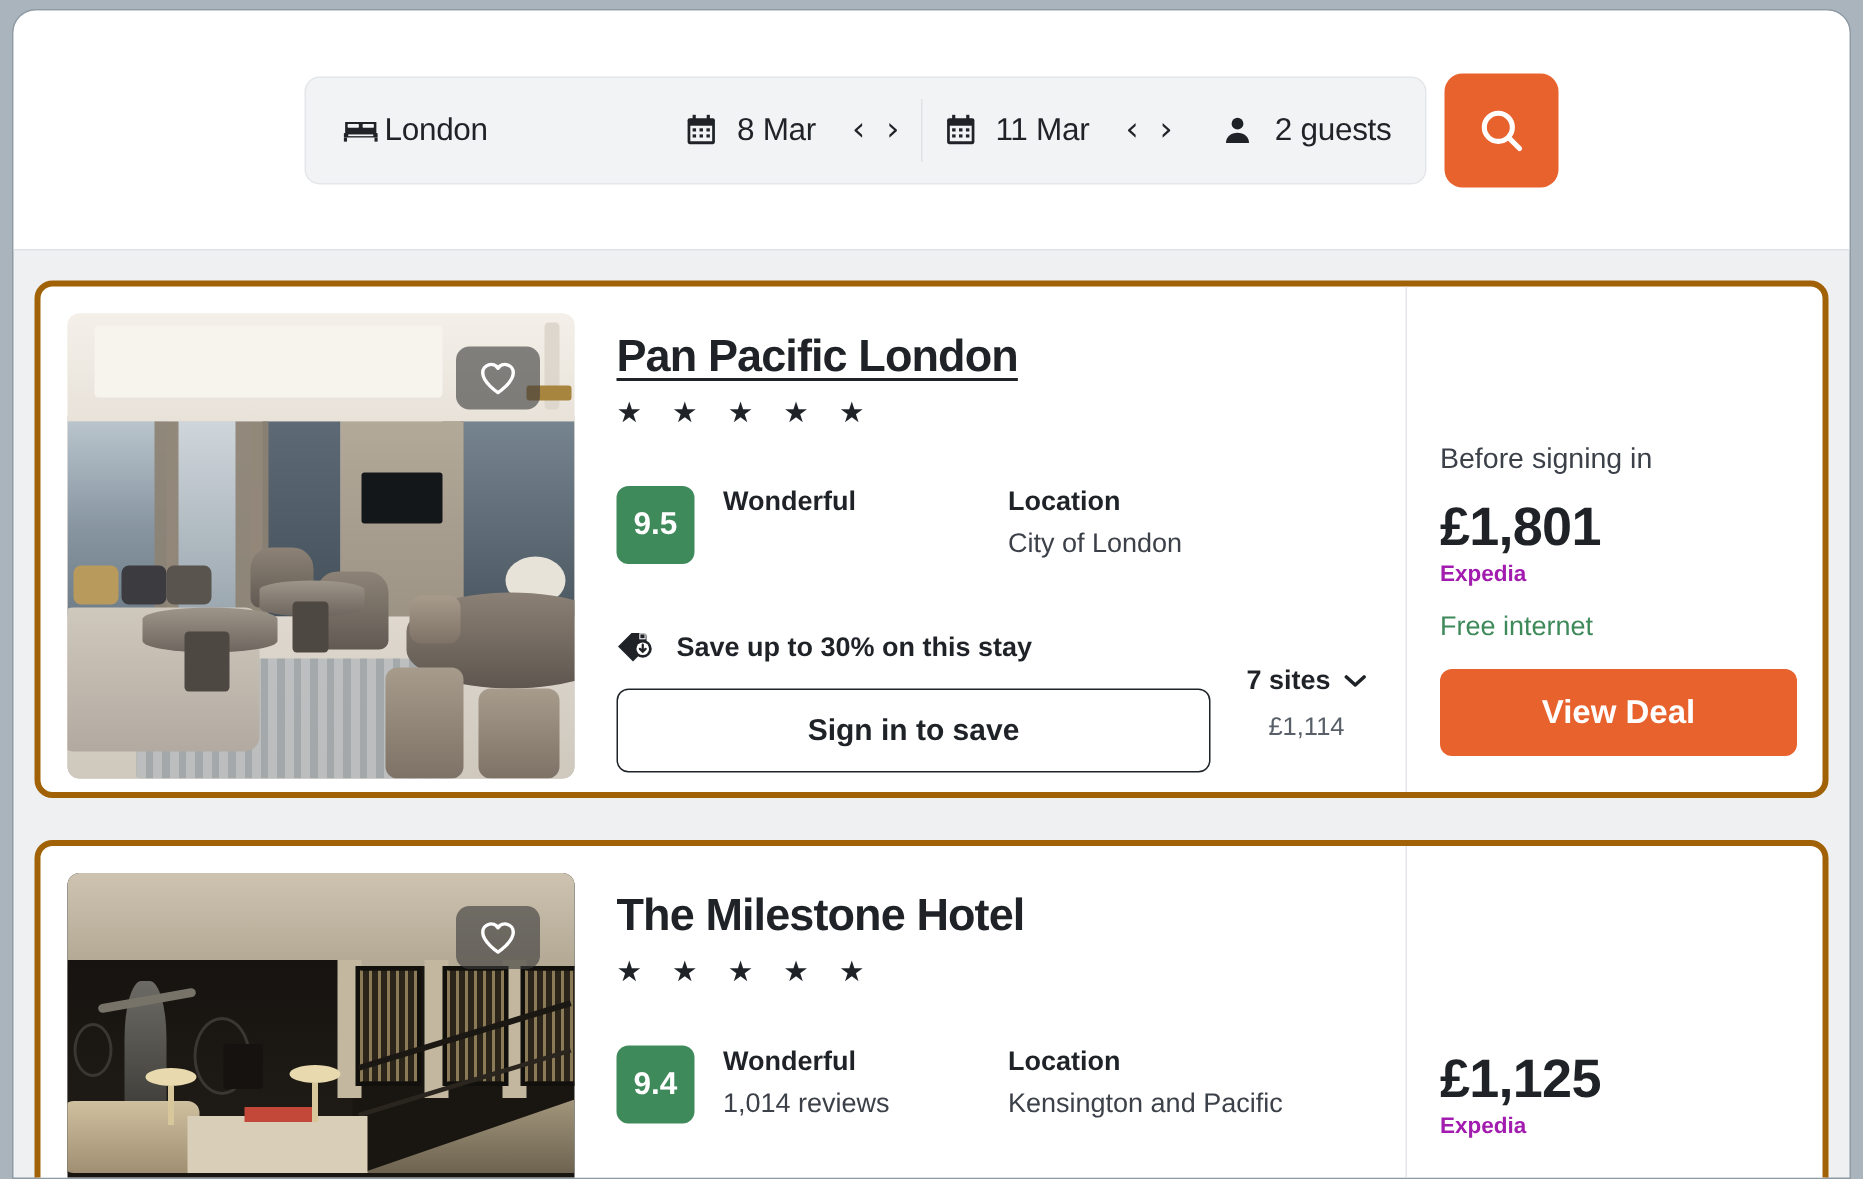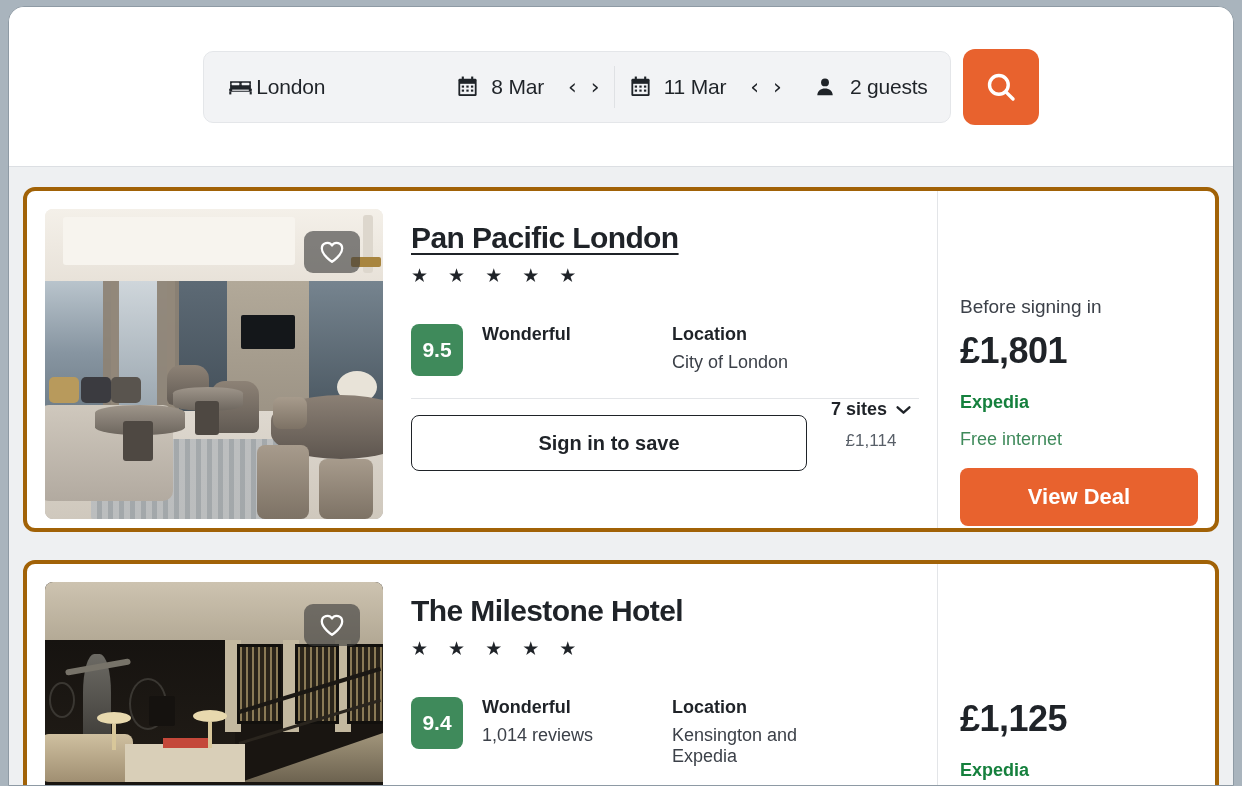--- a/index.html
+++ b/index.html
@@ -107,21 +107,21 @@
   }
   .bottom-row { display: flex; align-items: flex-start; }
   
   .price-col {
     width: 278px; flex: none; border-left: 1px solid #e3e5e8;
     padding: 105px 22px 0 22px;
   }
   .price-col.c2 { padding-top: 122px; }
   .before-label { font-size: 19px; color: #3c4149; }
   .price { font-size: 36px; font-weight: bold; color: #1f2328; margin-top: 12px; letter-spacing: -0.5px; }
-  .provider { font-size: 18px; font-weight: bold; color: #15803d; margin-top: 20px; }
+  .provider { font-size: 15px; font-weight: bold; color: #a21caf; margin-top: 2px; }
   .perk { font-size: 18px; color: #3f8a5b; margin-top: 16px; }
   .deal-btn {
     margin-top: 18px; width: 238px; height: 58px; border: none; border-radius: 8px;
     background: #e8622e; color: #fff; font-size: 22px; font-weight: bold;
     cursor: pointer; font-family: "Liberation Sans", sans-serif;
   }
   
   .ph1 { background: linear-gradient(#efeae2 0%, #efeae2 22%, #cfc9c0 22%, #b3aca3 100%); }
   .ph1 .ceiling { position:absolute; left:0; top:0; width:100%; height:72px;
       background:linear-gradient(#f4f0e9,#e8e2d9); }
@@ -361,20 +361,33 @@
               <div class="rt-title">Wonderful</div>
             </div>
             <div class="rating-text loc-text">
               <div class="rt-title">Location</div>
               <div class="rt-sub">City of London</div>
             </div>
           </div>
 
           <div class="hr"></div>
 
+          <div class="deal-row">
+            <span class="ico">
+              <svg width="26" height="24" viewBox="0 0 26 24" fill="#1f2328">
+                <path d="M1 12 10 3h8a2 2 0 0 1 2 2v8l-9 9z"></path>
+                <circle cx="17.5" cy="13.5" r="6" fill="#1f2328"></circle>
+                <circle cx="17.5" cy="13.5" r="4.2" fill="#ffffff"></circle>
+                <path d="M17.5 10.8v4.6M15.6 13.6l1.9 1.9 1.9-1.9" stroke="#1f2328" stroke-width="1.5" fill="none" stroke-linecap="round"></path>
+                <rect x="15.2" y="3.2" width="4.2" height="4" fill="#ffffff"></rect>
+                <rect x="15.9" y="3.9" width="2.8" height="2.6" fill="#1f2328"></rect>
+              </svg>
+            </span>
+            <span class="deal-text">Save up to 30% on this stay</span>
+          </div>
 
           <div class="bottom-row">
             <button class="signin-btn">Sign in to save</button>
             <div class="sites">
               <div class="sites-top">
                 <span class="sites-label">7 sites</span>
                 <span class="ico">
                   <svg width="15" height="10" viewBox="0 0 14 9" fill="none" stroke="#1f2328" stroke-width="2.2" stroke-linecap="round" stroke-linejoin="round">
                     <path d="M1.5 2 7 7 12.5 2"></path>
                   </svg>
@@ -441,21 +454,21 @@
           <div class="stars">★ ★ ★ ★ ★</div>
 
           <div class="rating-row">
             <div class="score">9.4</div>
             <div class="rating-text">
               <div class="rt-title">Wonderful</div>
               <div class="rt-sub">1,014 reviews</div>
             </div>
             <div class="rating-text loc-text">
               <div class="rt-title">Location</div>
-              <div class="rt-sub">Kensington and Expedia</div>
+              <div class="rt-sub">Kensington and Pacific</div>
             </div>
           </div>
         </div>
       </div>
 
       <div class="price-col c2">
         <div class="price">£1,125</div>
         <div class="provider">Expedia</div>
       </div>
     </div>

